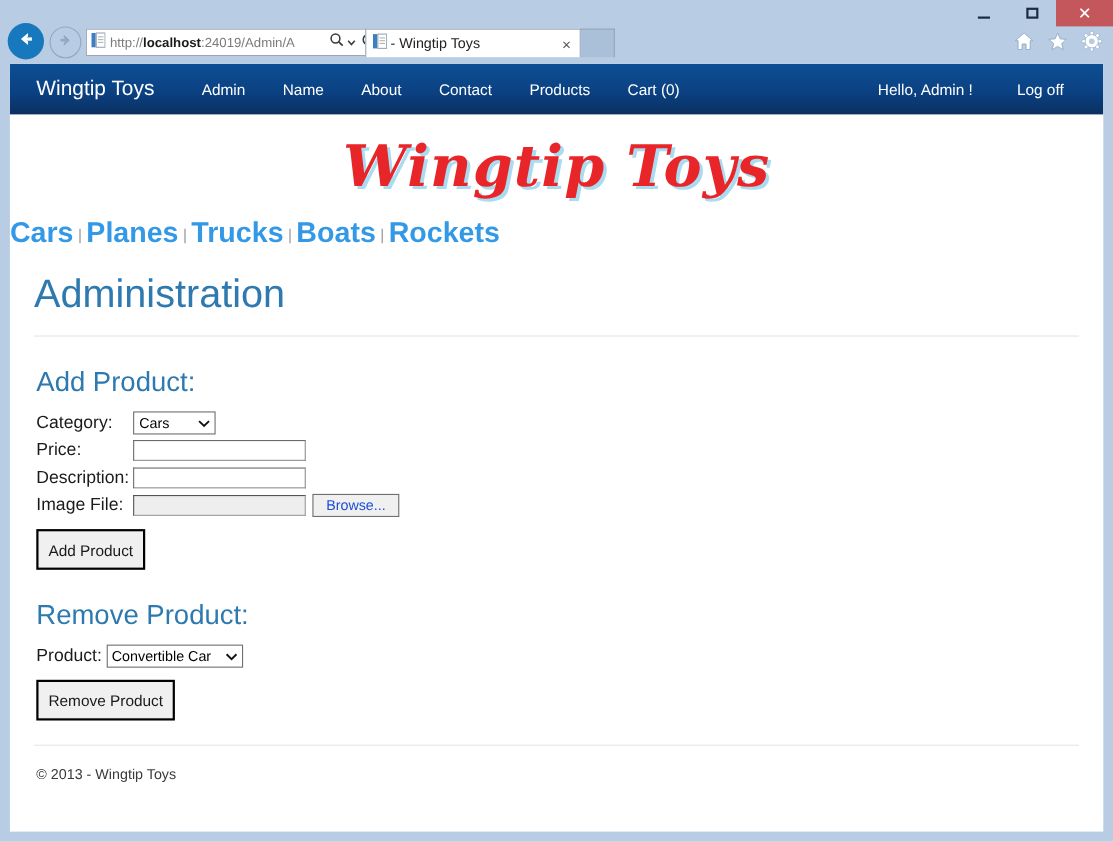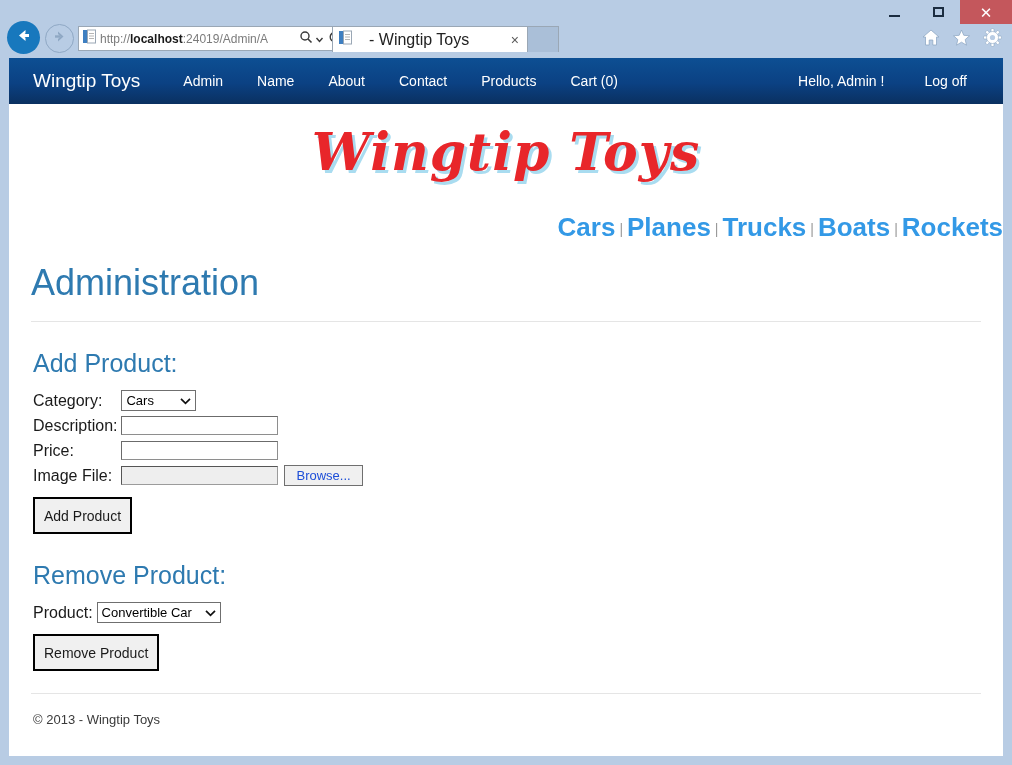--- a/index.html
+++ b/index.html
@@ -133,25 +133,25 @@
     background: #ffffff;
     border: 1px solid #9aa7b5;
     border-bottom: none;
     box-sizing: border-box;
     display: flex;
     align-items: center;
     padding: 0 4px 0 6px;
   }
   #tab-1 .tab-title {
     flex: 1 1 auto;
-    font-size: 16px;
+    font-size: 13px;
     color: #222222;
     white-space: nowrap;
     overflow: hidden;
-    margin-left: 17px;
+    margin-left: 3px;
   }
   .tab-close {
     font-size: 14px;
     color: #5a5a5a;
     line-height: 12px;
     padding: 0 4px;
   }
   #new-tab-button {
     width: 31px;
     background: #aabfd8;
@@ -222,22 +222,22 @@
     font-family: "DejaVu Serif", serif;
     font-style: italic;
     font-weight: bold;
     font-size: 52px;
     color: #e8262a;
     text-shadow: 3px 3px 0px #a9dcf0;
     letter-spacing: 1px;
     line-height: 64px;
   }
   #category-links {
-    margin-top: 28px;
-    text-align: right;
+    margin-top: 12px;
+    text-align: left;
     white-space: nowrap;
   }
   #category-links a {
     color: #3399e6;
     font-size: 26px;
     font-weight: bold;
     text-decoration: none;
   }
   #category-links .sep {
     color: #9a9a9a;
@@ -513,27 +513,27 @@
               <span class="sel-value">Cars</span>
               <span class="sel-arrow">
                 <svg width="11" height="8" viewBox="0 0 11 8">
                   <path d="M1 1.8 L5.5 6.3 L10 1.8" fill="none" stroke="#111111" stroke-width="1.7"></path>
                 </svg>
               </span>
             </span>
           </td>
         </tr>
         <tr>
-          <td class="form-label">Description:</td>
+          <td class="form-label">Price:</td>
           <td>
             <input class="text-input" type="text" value="" style="">
           </td>
         </tr>
         <tr>
-          <td class="form-label">Price:</td>
+          <td class="form-label">Description:</td>
           <td>
             <input class="text-input" type="text" value="" style="">
           </td>
         </tr>
         <tr>
           <td class="form-label">Image File:</td>
           <td>
             <div class="file-row">
               <span class="file-fake-input"></span>
               <span class="browse-button">Browse...</span>

